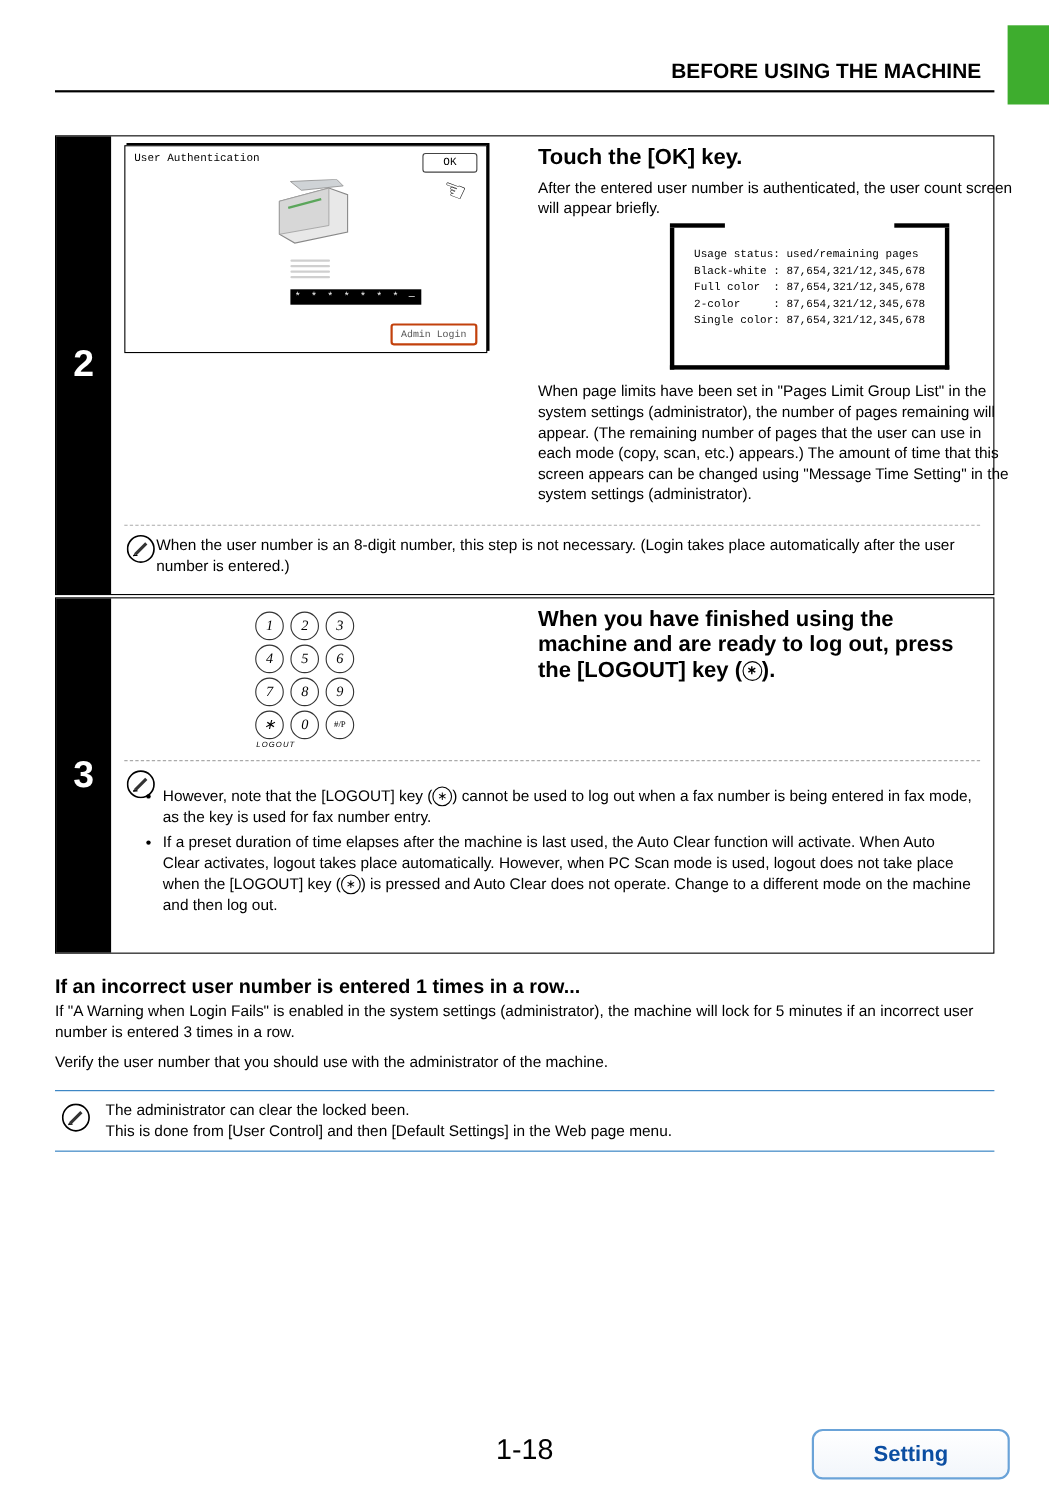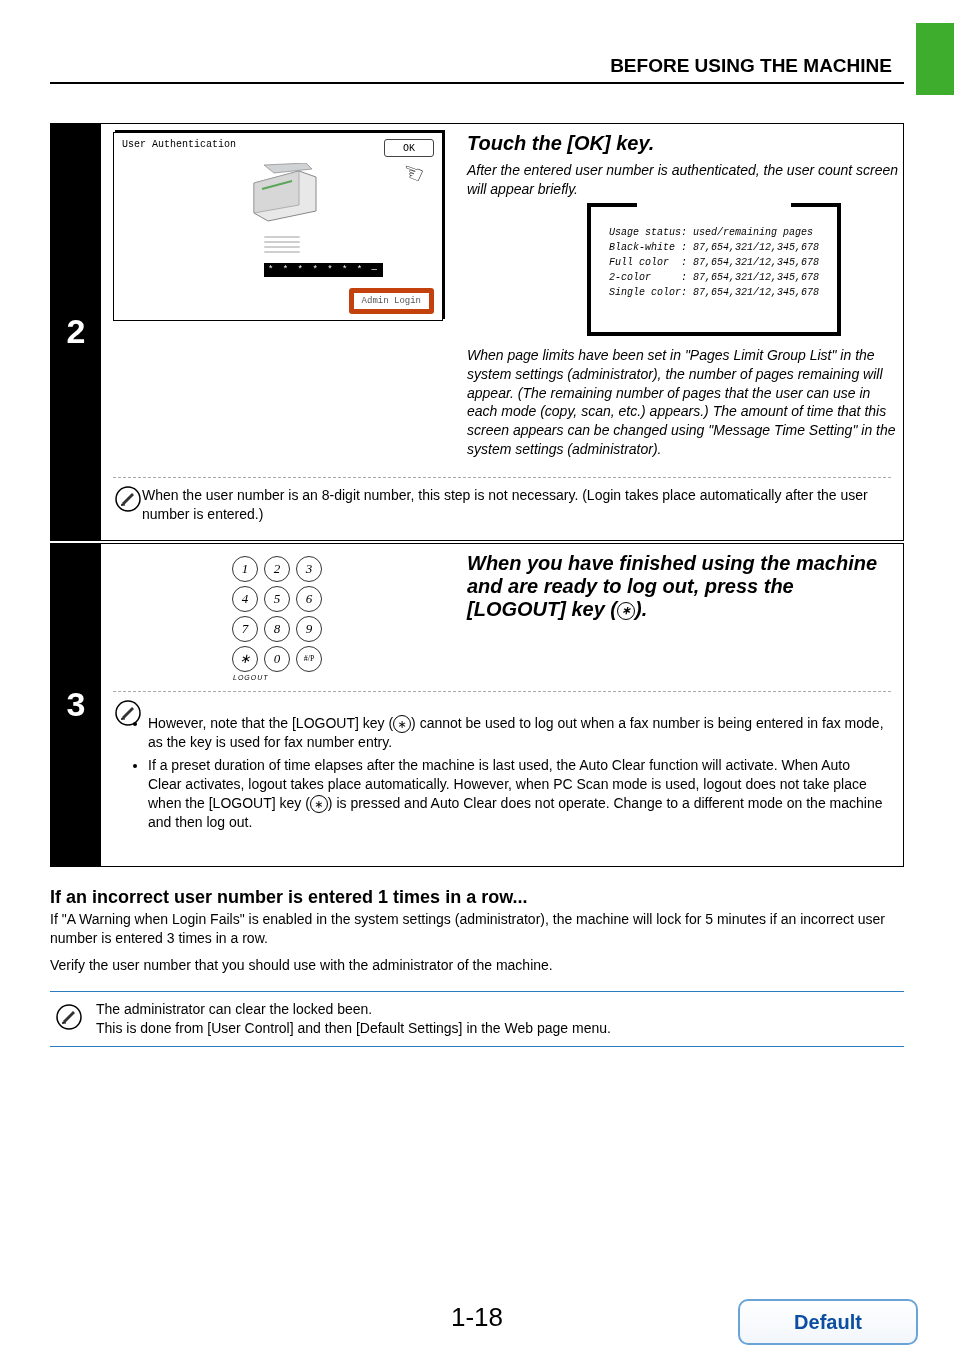--- a/index.html
+++ b/index.html
@@ -4,40 +4,40 @@
 <style>
 html,body{margin:0;padding:0;background:#fff;font-family:Arial,Helvetica,sans-serif;color:#000;}
 .page{width:954px;height:1350px;position:relative;box-sizing:border-box;margin-top:23px;}
 .green-tab{position:absolute;top:0;right:0;width:38px;height:72px;background:#3ead2e;}
 .header-line{position:absolute;top:59px;left:50px;right:50px;height:2px;background:#000;}
 .header-title{position:absolute;top:32px;right:62px;font-weight:bold;font-size:19px;}
 .content{position:absolute;top:100px;left:50px;right:50px;}
 .step{display:flex;border:1px solid #000;margin-bottom:2px;}
 .step-num-cell{width:50px;background:#000;color:#fff;display:flex;align-items:center;justify-content:center;font-size:34px;font-weight:bold;}
 .step-body{flex:1;padding:8px 12px 12px 12px;min-width:0;}
-.step-top{display:flex;gap:24px;}
+.step-top{display:flex;gap:46px;}
 .left-col{flex:0 0 330px;}
-.right-col{flex:1;font-style:italic;}
+.right-col{flex:1;}
 .h-step{font-size:20px;font-weight:bold;margin:0 0 6px 0;}
 .para{font-size:14px;line-height:1.35;margin:0 0 8px 0;}
 .dash-sep{border:none;border-top:1px dashed #aaa;margin:10px 0 8px 0;}
 .note-row{display:flex;align-items:flex-start;gap:1px;padding:0 6px 4px 2px;}
 .note-icon{flex:0 0 26px;}
 .note-text{flex:1;font-size:14px;line-height:1.35;}
 
 
 .auth-panel{border:1px solid #000;box-shadow:2px -2px 0 #000;padding:6px 8px 6px 8px;position:relative;height:175px;}
 .auth-title{font-family:"Courier New",monospace;font-size:10px;}
 .ok-btn{position:absolute;top:6px;right:8px;border:1px solid #444;border-radius:3px;width:48px;height:16px;display:flex;align-items:center;justify-content:center;font-family:"Courier New",monospace;font-size:10px;}
 .hand{position:absolute;top:26px;right:18px;font-size:24px;transform:scaleX(-1) rotate(-20deg);}
 .printer{position:absolute;top:30px;left:130px;width:80px;height:60px;}
 .paper-lines{position:absolute;top:100px;left:150px;width:36px;}
 .paper-lines div{height:2px;background:#cfcfcf;margin:3px 0;border-radius:1px;}
 .stars-box{position:absolute;top:130px;left:150px;background:#000;color:#fff;font-size:9px;letter-spacing:2px;padding:2px 4px;font-family:"Courier New",monospace;}
-.admin-btn{position:absolute;bottom:6px;right:8px;border:5px solid #c2410c;border-radius:3px;font-family:"Courier New",monospace;font-size:9px;padding:3px 8px;color:#555;}
+.admin-btn{position:absolute;bottom:6px;right:8px;border:2px solid #c2410c;border-radius:3px;font-family:"Courier New",monospace;font-size:9px;padding:3px 8px;color:#555;}
 
 
 .usage-panel{border:4px solid #000;border-top:none;padding:18px 18px 32px 18px;margin:0 60px 10px 120px;position:relative;}
 .usage-panel::before{content:"";position:absolute;top:-4px;left:-4px;width:50px;height:4px;background:#000;}
 .usage-panel::after{content:"";position:absolute;top:-4px;right:-4px;width:50px;height:4px;background:#000;}
 .usage-lines{font-family:"Courier New",monospace;font-size:10px;line-height:1.5;white-space:pre;}
 
 
 .keypad{display:grid;grid-template-columns:28px 28px 28px;gap:4px;justify-content:center;padding-top:4px;}
 .key{width:24px;height:24px;border:1px solid #333;border-radius:50%;display:flex;align-items:center;justify-content:center;font-family:Georgia,serif;font-style:italic;font-size:13px;}
@@ -188,14 +188,14 @@
         <div class="note-text">
           <div>The administrator can clear the locked been.</div>
           <div>This is done from [User Control] and then [Default Settings] in the Web page menu.</div>
         </div>
       </div>
     </div>
 
   </div>
 
   <div class="page-num">1-18</div>
-  <div class="contents-btn">Default</div>
+  <div class="contents-btn">Setting</div>
 </div>
 
 </body></html>

